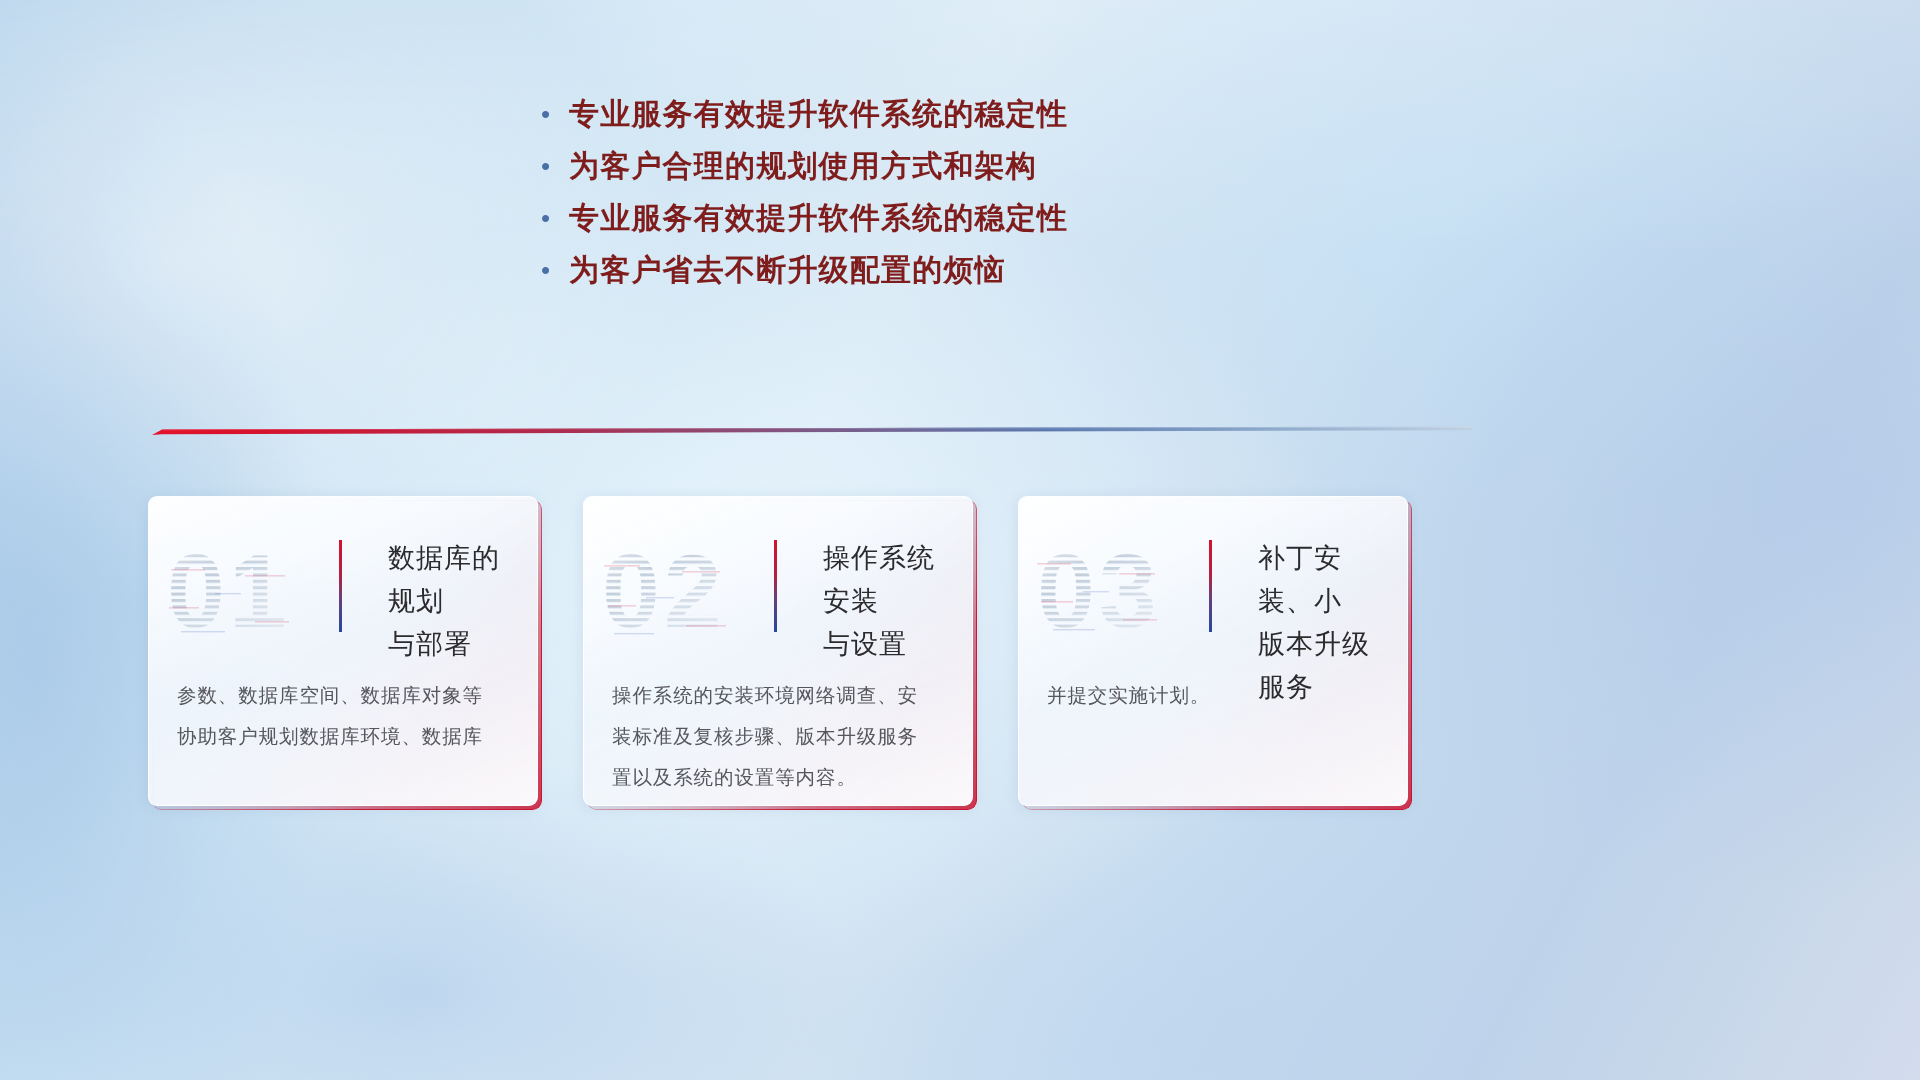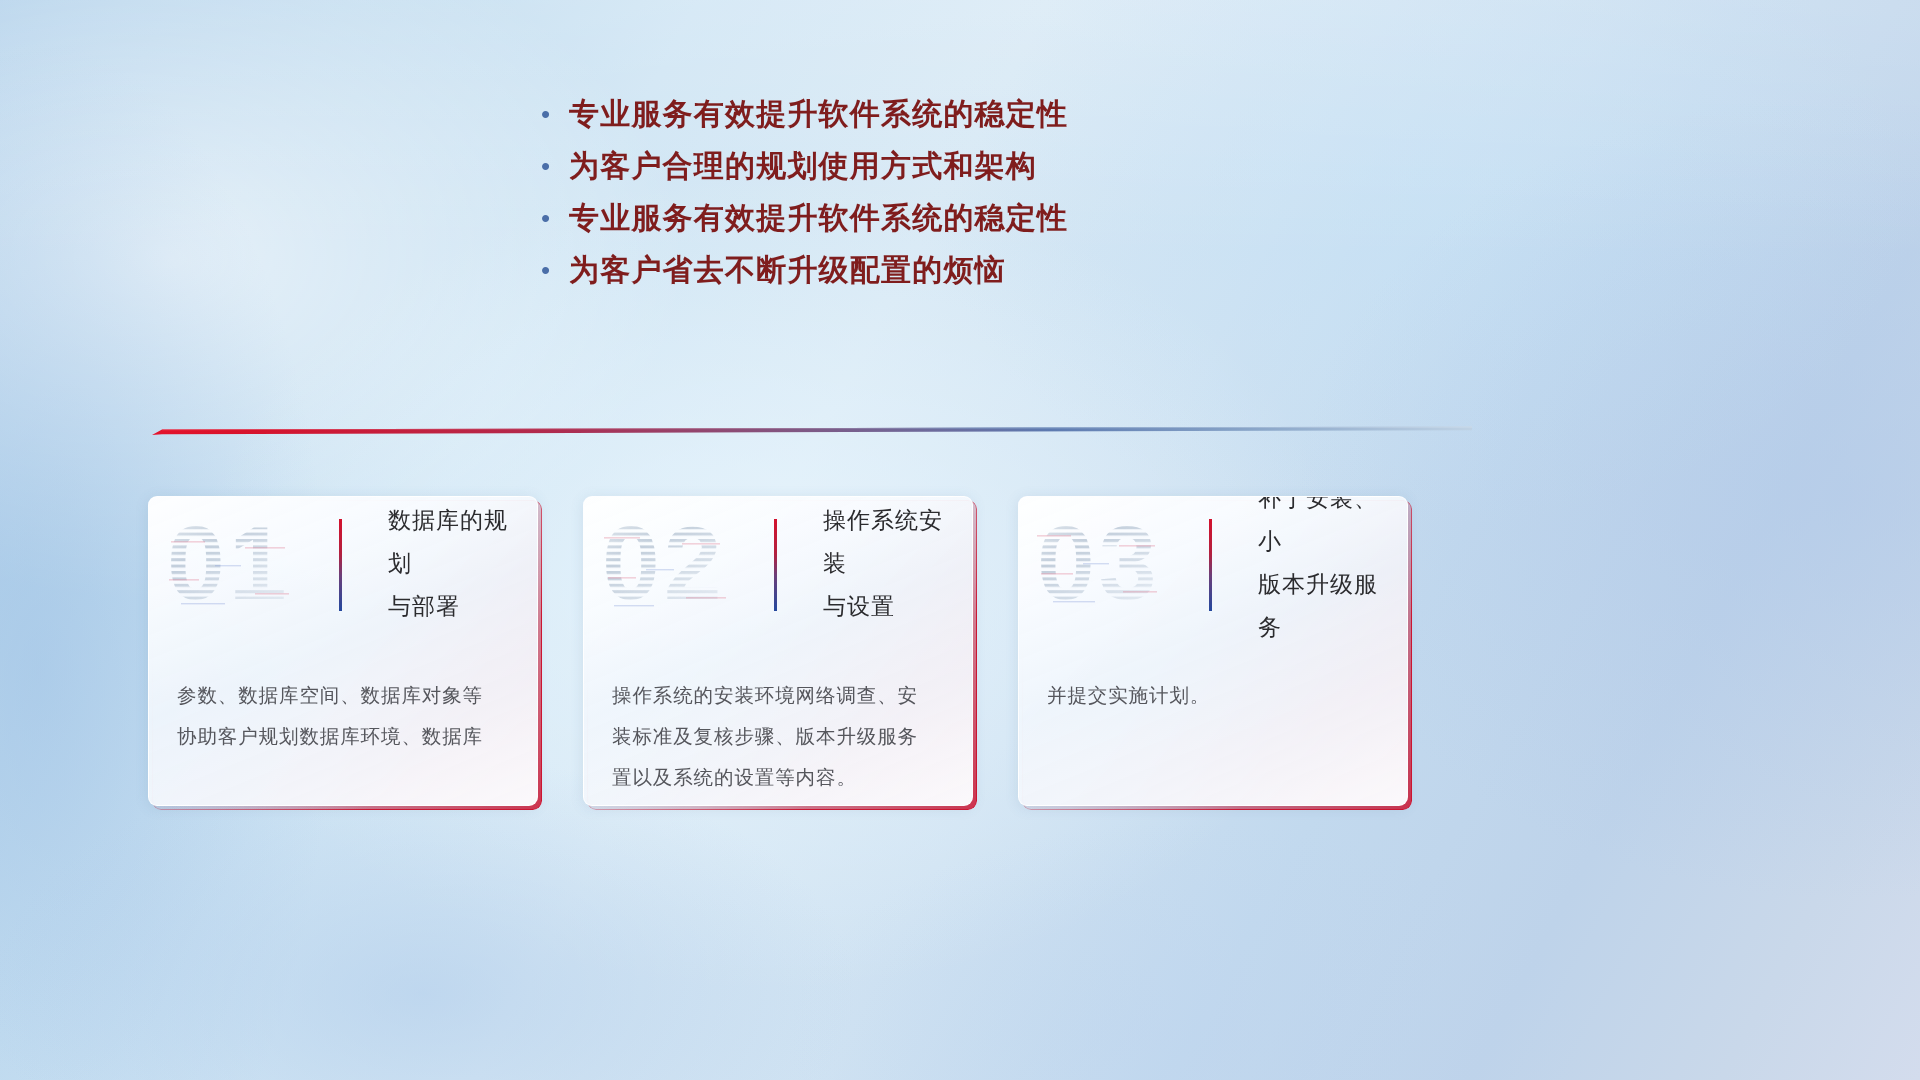--- a/index.html
+++ b/index.html
@@ -84,37 +84,37 @@
         rgba(240,246,252,.93) 48%,
         rgba(244,247,252,.95) 72%,
         rgba(252,253,255,.98) 100%);
     box-shadow:0 2px 14px rgba(70,105,150,.13);
     border:1px solid rgba(255,255,255,.85);
     overflow:hidden;
   }
   .card-inner{position:absolute;inset:0;}
 
   .card-head{
-    position:absolute;left:0;top:10px;right:0;height:110px;
-    display:flex;align-items:center;gap:24px;
+    position:absolute;left:0;top:38px;right:0;height:110px;
+    display:flex;align-items:flex-start;gap:24px;
   }
   .num-wrap{
     position:relative;width:152px;flex:0 0 152px;height:110px;
     margin-left:14px;
   }
   .num-svg{position:absolute;left:0;top:0;}
   .vbar{
     width:3px;flex:0 0 3px;height:92px;margin-top:5px;
     background:linear-gradient(180deg,#d3122e 0%,#b3203f 38%,#6a3f7a 62%,#24489e 100%);
   }
   .card-title{
     flex:1 1 auto;
     padding-left:22px;padding-right:10px;
     color:#2b2b2e;
-    font-size:23px;line-height:43px;
+    font-size:27px;line-height:43px;
     letter-spacing:1px;
     font-weight:400;
     margin-top:2px;
   }
   .card-body{
     position:absolute;left:28px;right:24px;top:178px;
     color:#55565c;
     font-size:19.5px;
     line-height:41px;
     letter-spacing:.9px;

